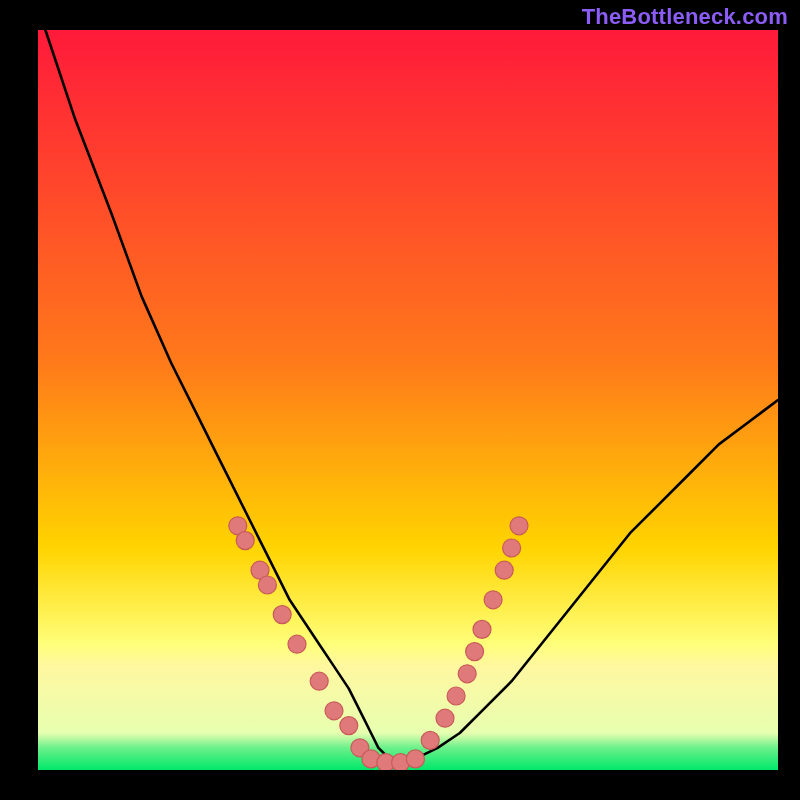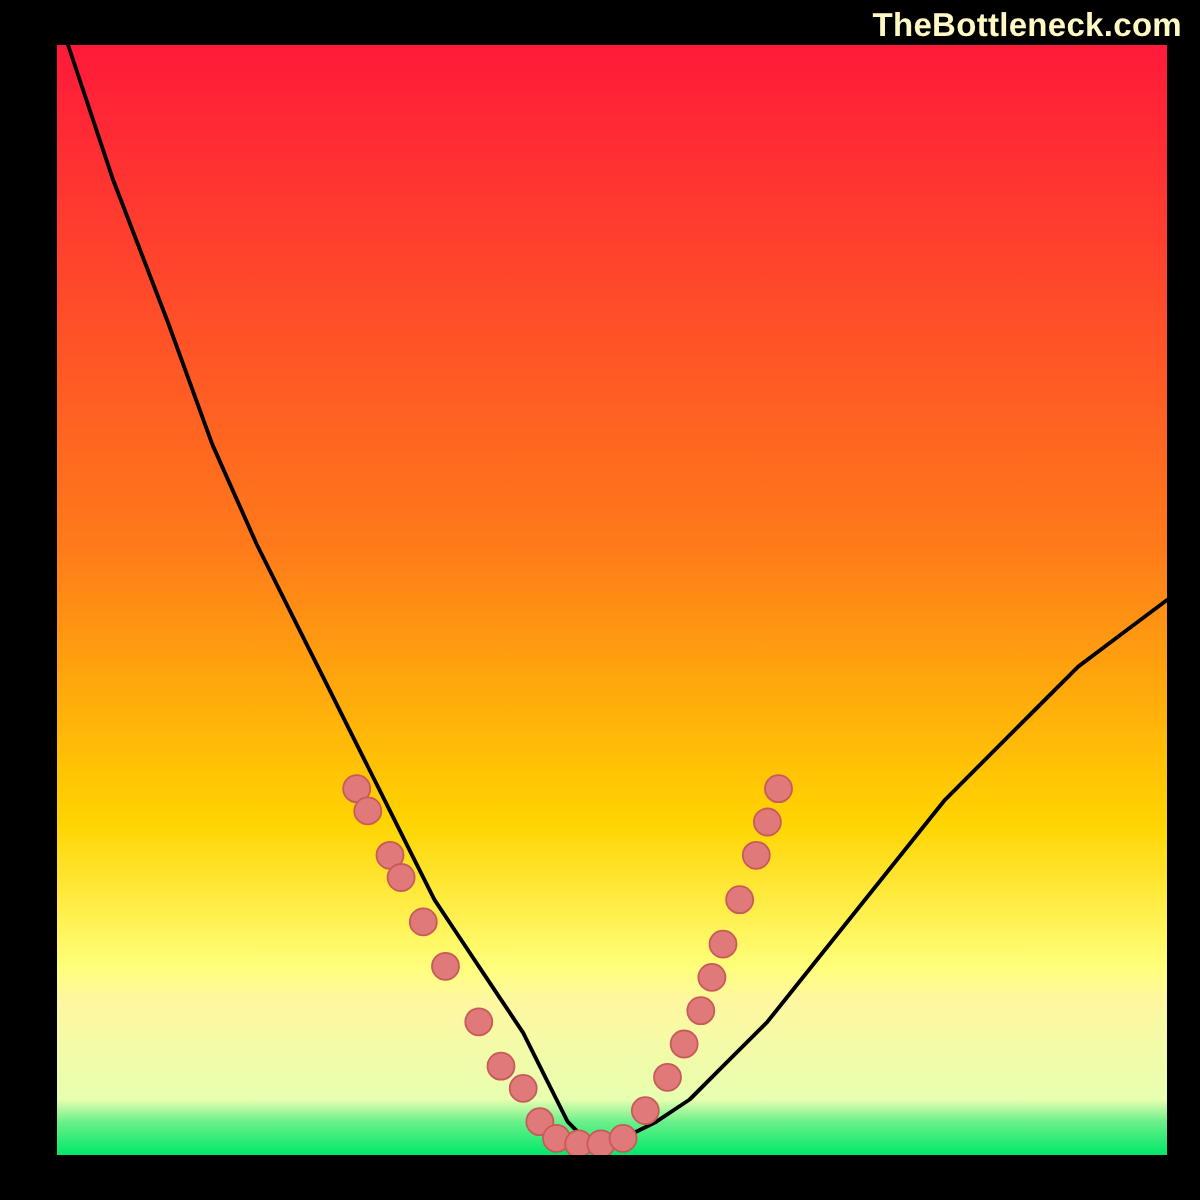--- a/index.html
+++ b/index.html
@@ -21,21 +21,21 @@
     left: 0;
     top: 0;
   }
   .watermark {
     position: absolute;
     top: 4px;
     right: 12px;
     font-family: Arial, Helvetica, sans-serif;
     font-size: 22px;
     font-weight: 600;
-    color: #fef9c3;
+    color: #8b5cf6;
     letter-spacing: 0.2px;
   }
 </style>
 </head>
 <body>
 
 <div class="stage">
   <svg id="svg-root" width="800" height="800" viewBox="0 0 800 800">
       <defs>
         <linearGradient id="bg-grad" x1="0" y1="0" x2="0" y2="1">

